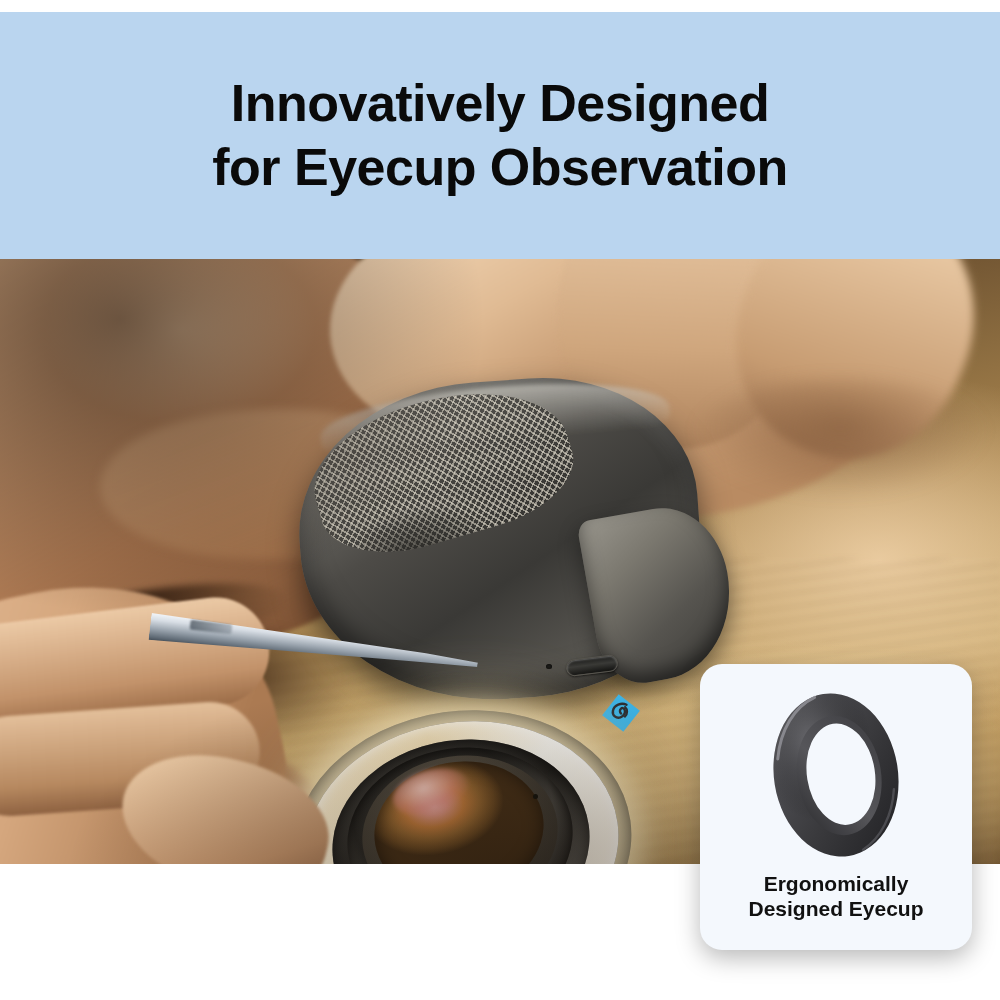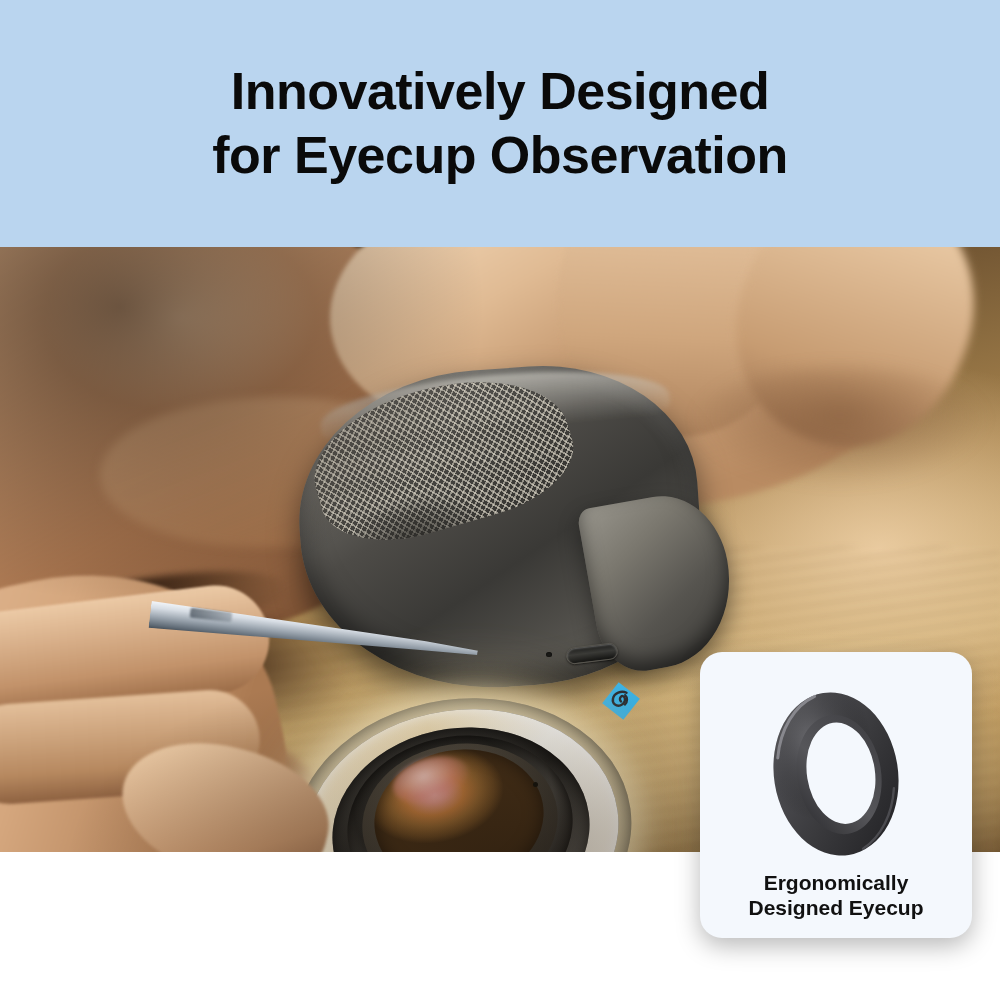--- a/index.html
+++ b/index.html
@@ -4,20 +4,21 @@
 <title>Innovatively Designed for Direct Observation</title>
 <style>
   * { margin:0; padding:0; box-sizing:border-box; }
   html,body{
     width:1000px; height:1000px; overflow:hidden;
     font-family:"Liberation Sans", sans-serif;
   }
   #page{
     position:relative; width:1000px; height:740px;
     background:#bad5ef;
+    margin-top:12px;
   }
 
   
   #header{
     position:absolute; left:0; top:0; width:1000px; height:247px;
     background:#bad5ef;
     display:flex; flex-direction:column;
     align-items:center; justify-content:center;
   }
   .headline{
@@ -312,21 +313,21 @@
   }
   #lensScrew1{ left:533px; top:535px; width:5px; height:5px; border-radius:50%; background:#16150f; }
 
   
   #eyecupCard{
     position:absolute; left:700px; top:652px; width:272px; height:286px;
     background:#f4f8fd; border-radius:22px;
     box-shadow:0 8px 24px rgba(0,0,0,.28);
     display:flex; flex-direction:column;
     align-items:center; justify-content:flex-start;
-    padding-top:27px;
+    padding-top:16px;
   }
   #eyecupArt{ width:190px; height:190px; position:relative; }
   #cardCaption{
     margin-top:2px;
     color:#111; font-size:21px; font-weight:bold;
     text-align:center; line-height:1.18;
   }
 </style>
 </head>
 <body>

